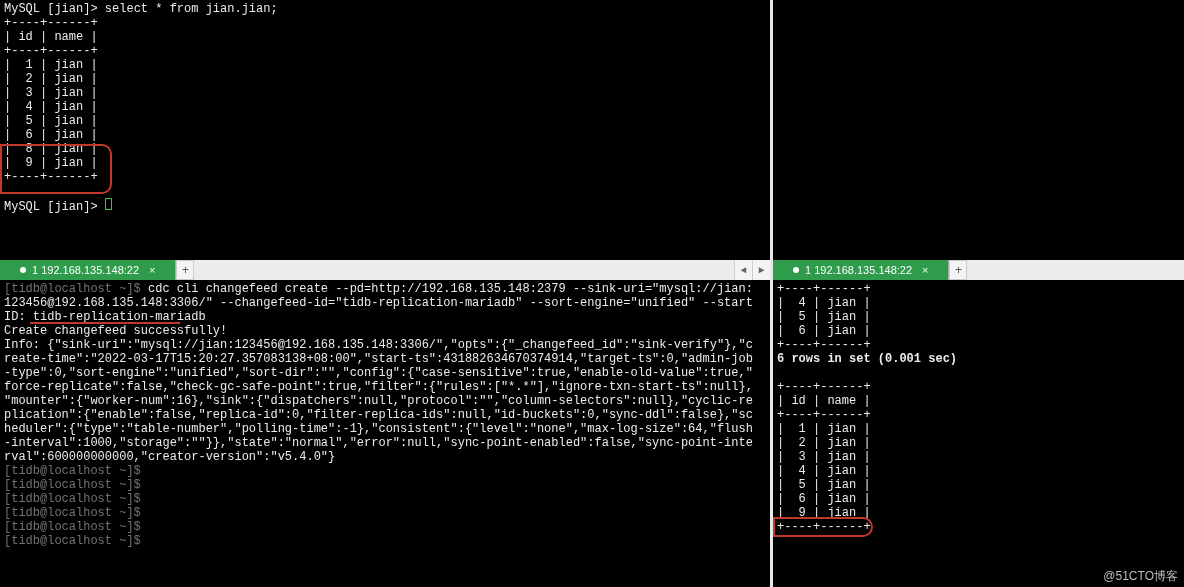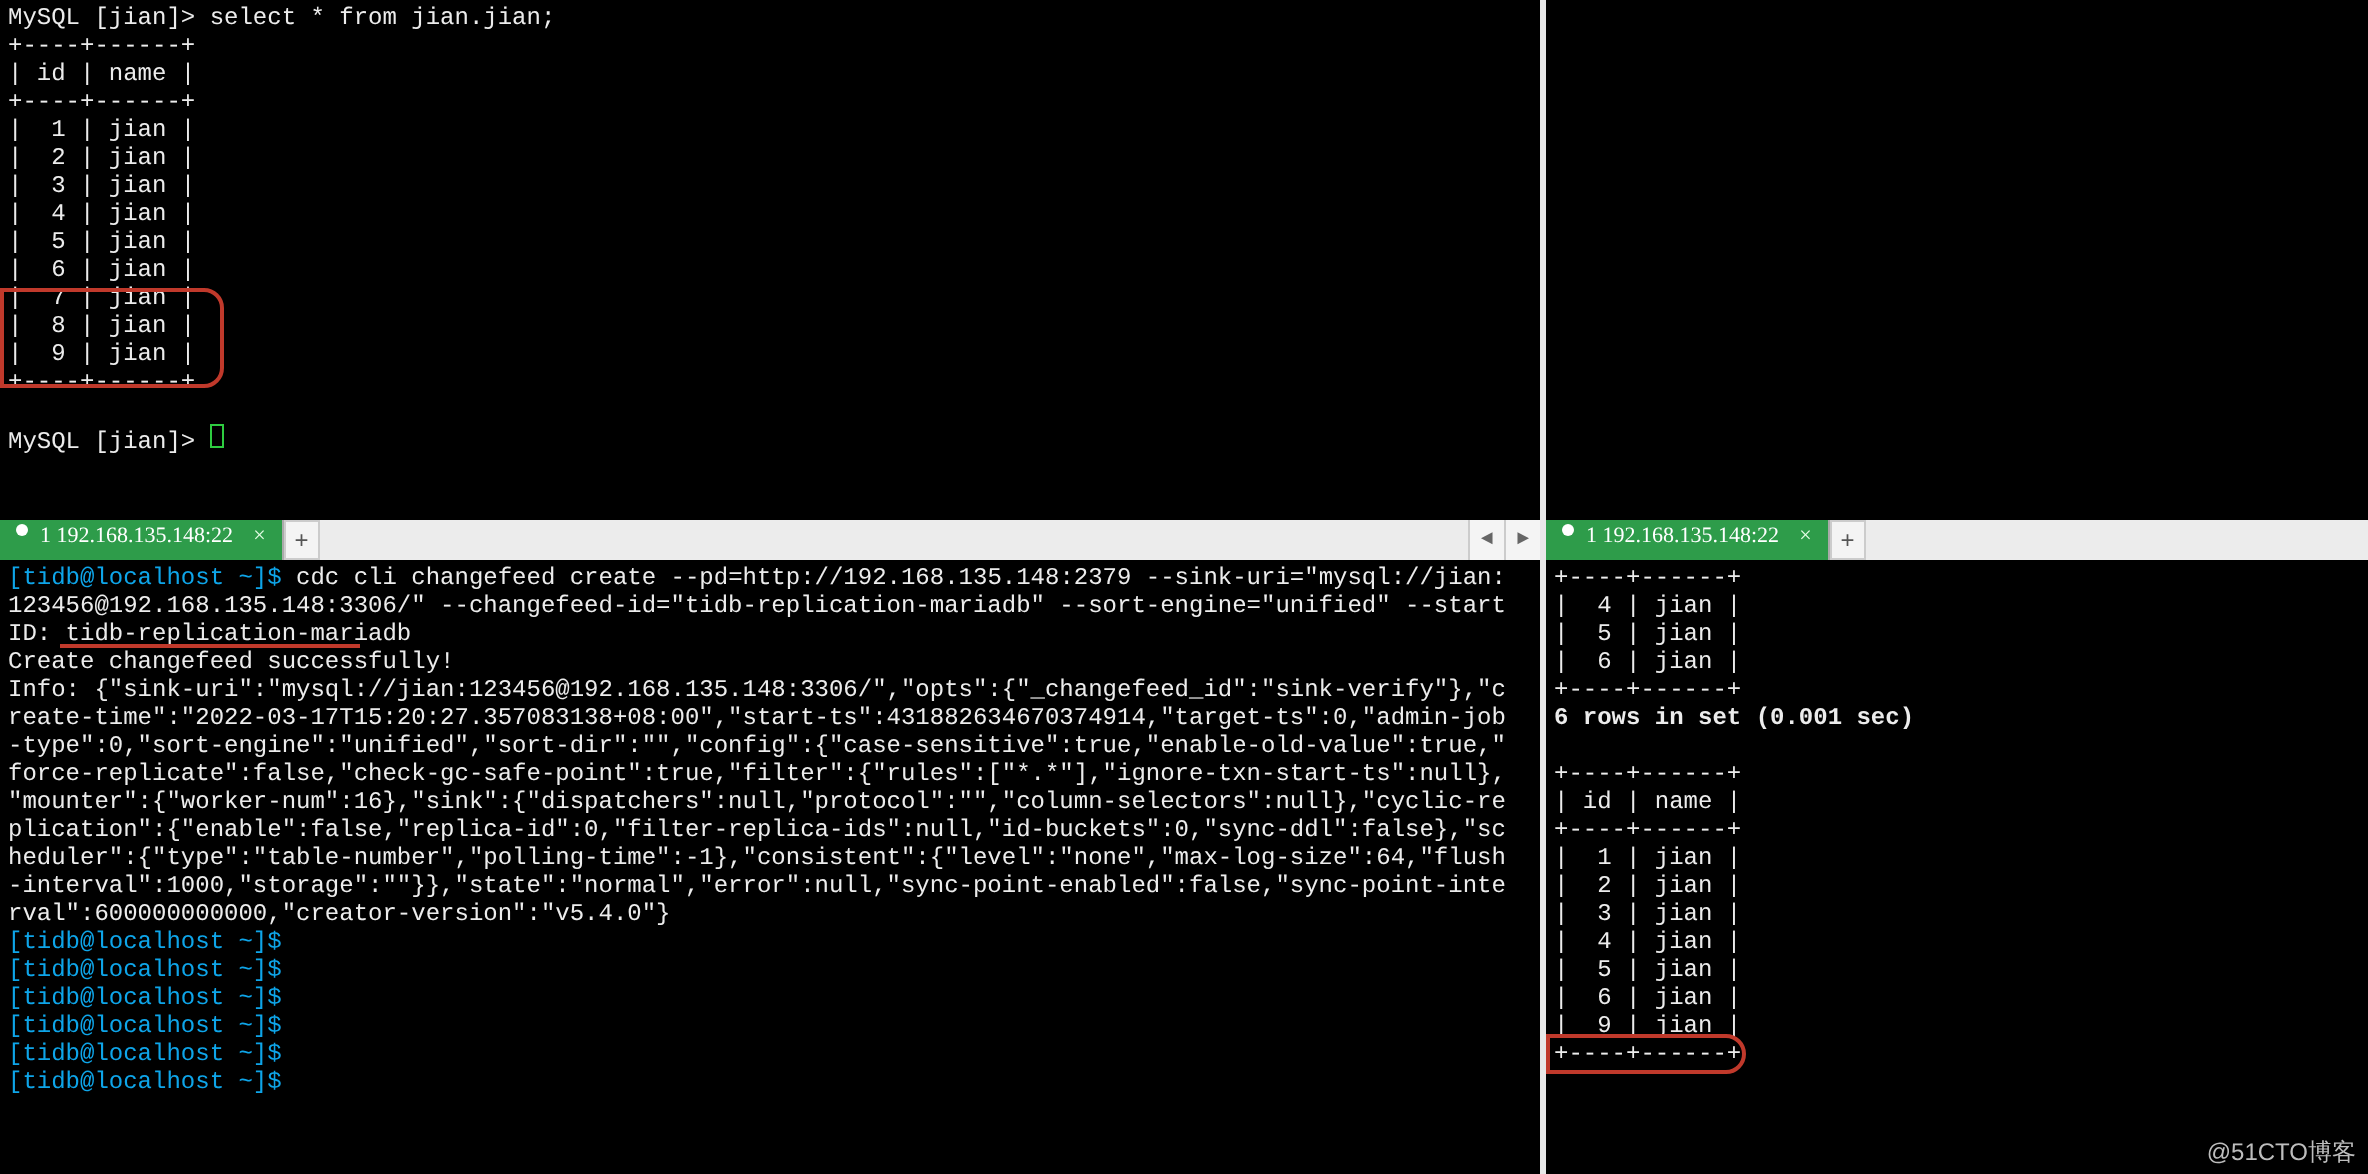--- a/index.html
+++ b/index.html
@@ -17,24 +17,24 @@
     position: absolute;
     background: #000;
     overflow: hidden;
   }
   .top-left { left: 0; top: 0; width: 770px; height: 320px; padding: 2px 4px; }
   .top-right { left: 773px; top: 0; width: 411px; height: 260px; }
   .tabbar { position: absolute; height: 20px; background: #e8e8e8; display:flex; align-items:stretch; }
   .tabbar.left { left: 0; top: 260px; width: 770px; }
   .tabbar.right { left: 773px; top: 260px; width: 411px; }
   .tab {
-    display:flex; align-items:flex-start; gap:6px;
-    padding: 2px 8px;
+    display:flex; align-items:center; gap:6px;
+    padding: 2px 20px;
     font-size: 11px;
-    font-family: Liberation Serif, serif;
+    font-family: Liberation Sans, sans-serif;
     color: #fff;
     background: #2e9c4a;
     border-right:1px solid #aaa;
   }
   .tab .dot { width:6px; height:6px; border-radius:50%; background:#fff; display:inline-block; }
   .tab .close { font-size:11px; color:#e8ffe8; margin-left:4px; }
   .addtab {
     width:18px; display:flex; align-items:center; justify-content:center;
     background:#f4f4f4; color:#555; font-family:Arial; font-size:12px;
     border:1px solid #ccc;
@@ -43,21 +43,21 @@
   .tabbar .arrows { display:flex; }
   .tabbar .arrow {
     width:18px; display:flex; align-items:center; justify-content:center;
     background:#f4f4f4; color:#666; font-size:10px; border-left:1px solid #ccc;
   }
   .bottom-left { left: 0; top: 280px; width: 770px; height: 307px; padding: 2px 4px; }
   .bottom-right { left: 773px; top: 280px; width: 411px; height: 307px; padding: 2px 4px; }
   .vdiv { position:absolute; left:770px; top:0; width:3px; height:587px; background:#e8e8e8; }
 
   .line { white-space: pre; line-height: 14px; }
-  .prompt-green { color:#0ea5e9; }
+  .prompt-green { color:#737373; }
   .cursor { display:inline-block; width:7px; height:12px; border:1px solid #2ecc40; }
   .white { color:#ececec; }
   .hl-box { position:absolute; border:2px solid #c0392b; border-radius:10px; pointer-events:none; }
   .bold { font-weight:bold; }
   .watermark {
     position:absolute; right:6px; bottom:2px;
     font-family: Arial, sans-serif; font-size:12px; color:#bdbdbd;
   }
 </style>
 </head>
@@ -67,21 +67,20 @@
   <div class="line"><span class="white">MySQL [jian]&gt; </span><span class="white">select * from jian.jian;</span></div>
   <div class="line white">+----+------+</div>
   <div class="line white">| id | name |</div>
   <div class="line white">+----+------+</div>
   <div class="line white">|  1 | jian |</div>
   <div class="line white">|  2 | jian |</div>
   <div class="line white">|  3 | jian |</div>
   <div class="line white">|  4 | jian |</div>
   <div class="line white">|  5 | jian |</div>
   <div class="line white">|  6 | jian |</div>
-  <div class="line white">|  7 | jian |</div>
   <div class="line white">|  8 | jian |</div>
   <div class="line white">|  9 | jian |</div>
   <div class="line white">+----+------+</div>
   <div class="line" style="height:14px"></div>
   <div class="line"><span class="white">MySQL [jian]&gt; </span><span class="cursor"></span></div>
   <div class="hl-box" style="left:0px; top:144px; width:112px; height:50px; border-top-left-radius:0; border-bottom-left-radius:0;"></div>
 </div>
 
 <div class="pane top-right"></div>
 

